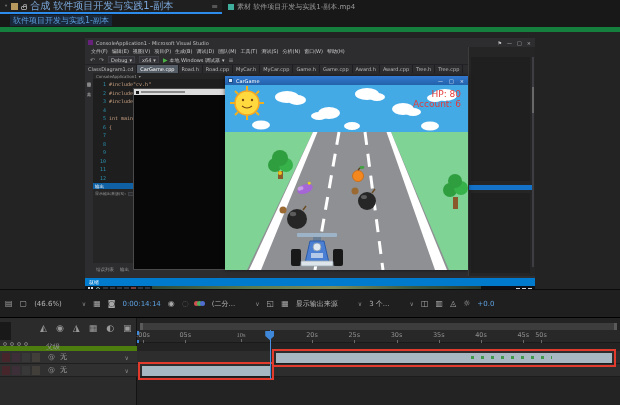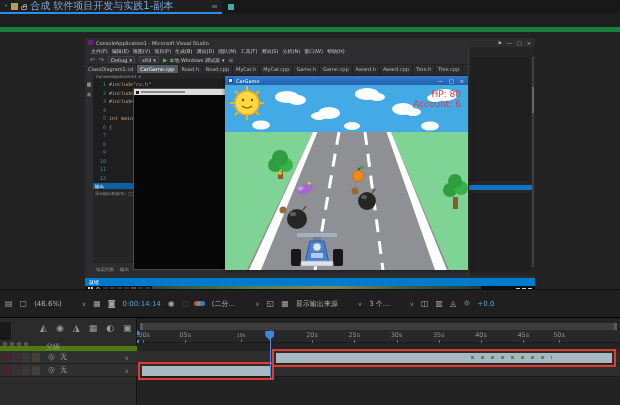--- a/index.html
+++ b/index.html
@@ -146,23 +146,27 @@
   <div class="abs tabbar">
     <div class="abs comp-tab">
       <span class="tab-dot">•</span>
       <span class="comp-chip"></span>
       <span class="lock"></span>
       <span class="comp-tab-label">合成 软件项目开发与实践1-副本</span>
       <span class="panel-menu">≡</span>
     </div>
     <div class="abs ftg-tab">
       <span class="ftg-chip"></span>
+      <span class="ftg-label">素材 软件项目开发与实践1-副本.mp4</span>
     </div>
   </div>
 
+  <div class="abs compname-row">
+    <span class="abs compname">软件项目开发与实践1-副本</span>
+  </div>
 
   <div class="abs viewer">
     <div class="abs video">
 
       <div class="abs vs-titlebar">
         <span class="vs-logo"></span>
         <span class="vs-title">ConsoleApplication1 - Microsoft Visual Studio</span>
         <span class="vs-winctl">
           <span>⚑</span>
           <span>—</span>
@@ -576,21 +580,21 @@
     <div class="abs ruler">
         <span class="tick" style="left: -4px;">:00s</span>
         <span class="tick" style="left: 38.25px;">05s</span>
         <span class="tick" style="left: 94px; font-family: Liberation Serif, serif;">10s</span>
         <span class="tick" style="left: 165px;">20s</span>
         <span class="tick" style="left: 207.25px;">25s</span>
         <span class="tick" style="left: 249.5px;">30s</span>
         <span class="tick" style="left: 291.75px;">35s</span>
         <span class="tick" style="left: 334px;">40s</span>
         <span class="tick" style="left: 376.25px;">45s</span>
-        <span class="tick" style="left: 412px;">50s</span>
+        <span class="tick" style="left: 394px;">50s</span>
       </div>
     <div class="abs comp-in"></div>
     <div class="abs comp-in2"></div>
     <div class="abs rowstrip" style="top:33px"></div>
     <div class="abs rowstrip" style="top:46px"></div>
 
     <div class="abs bars">
         <div class="bar marks" style="left: 276px; top: 35px; position: absolute; width: 336px;"></div>
         <div class="bar" style="left: 142px; top: 48px; position: absolute; width: 128px;"></div>
       </div>

